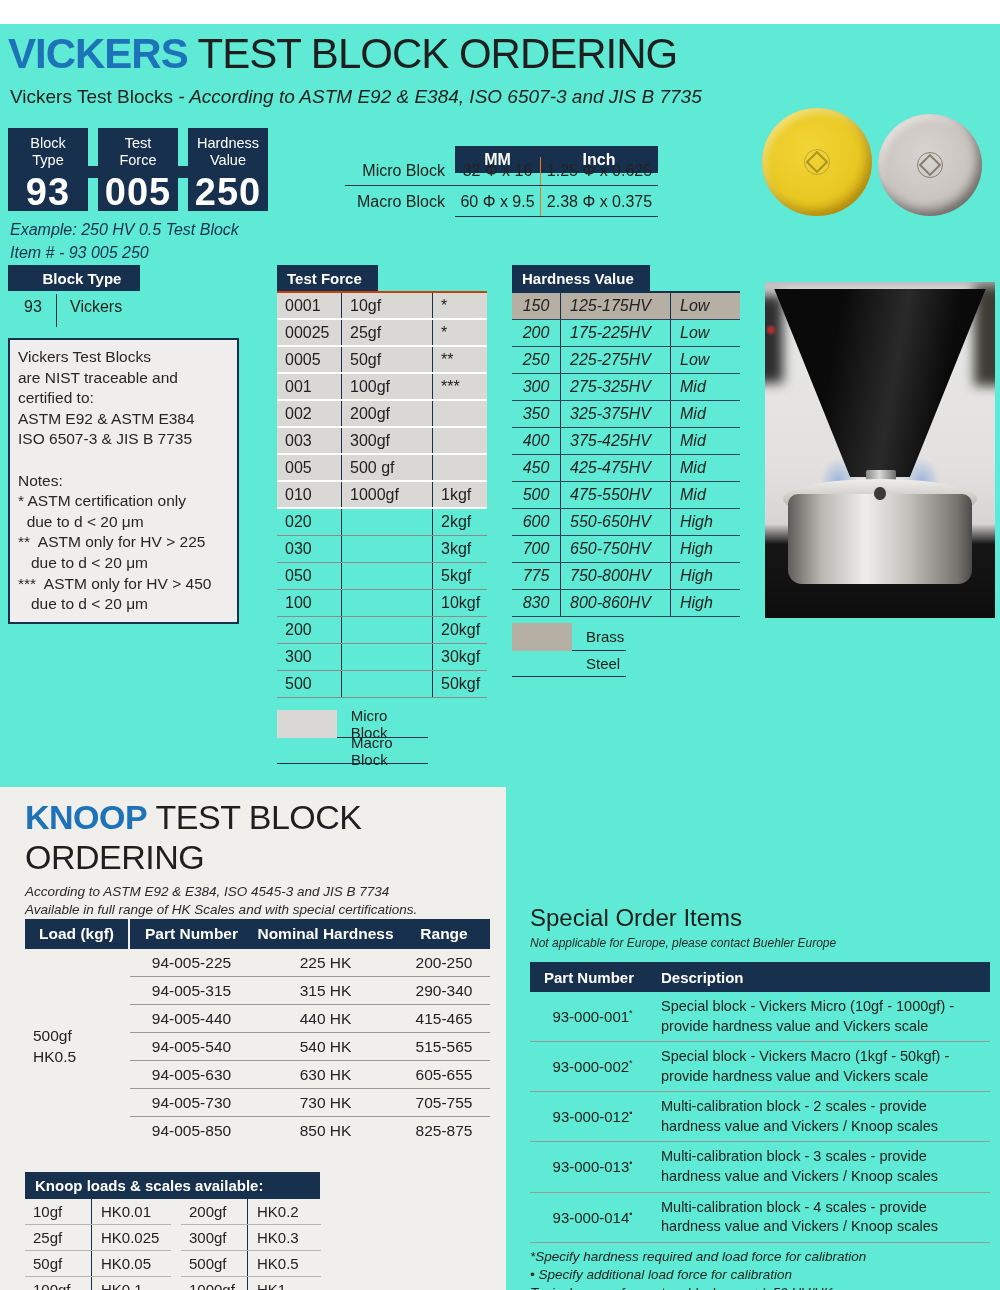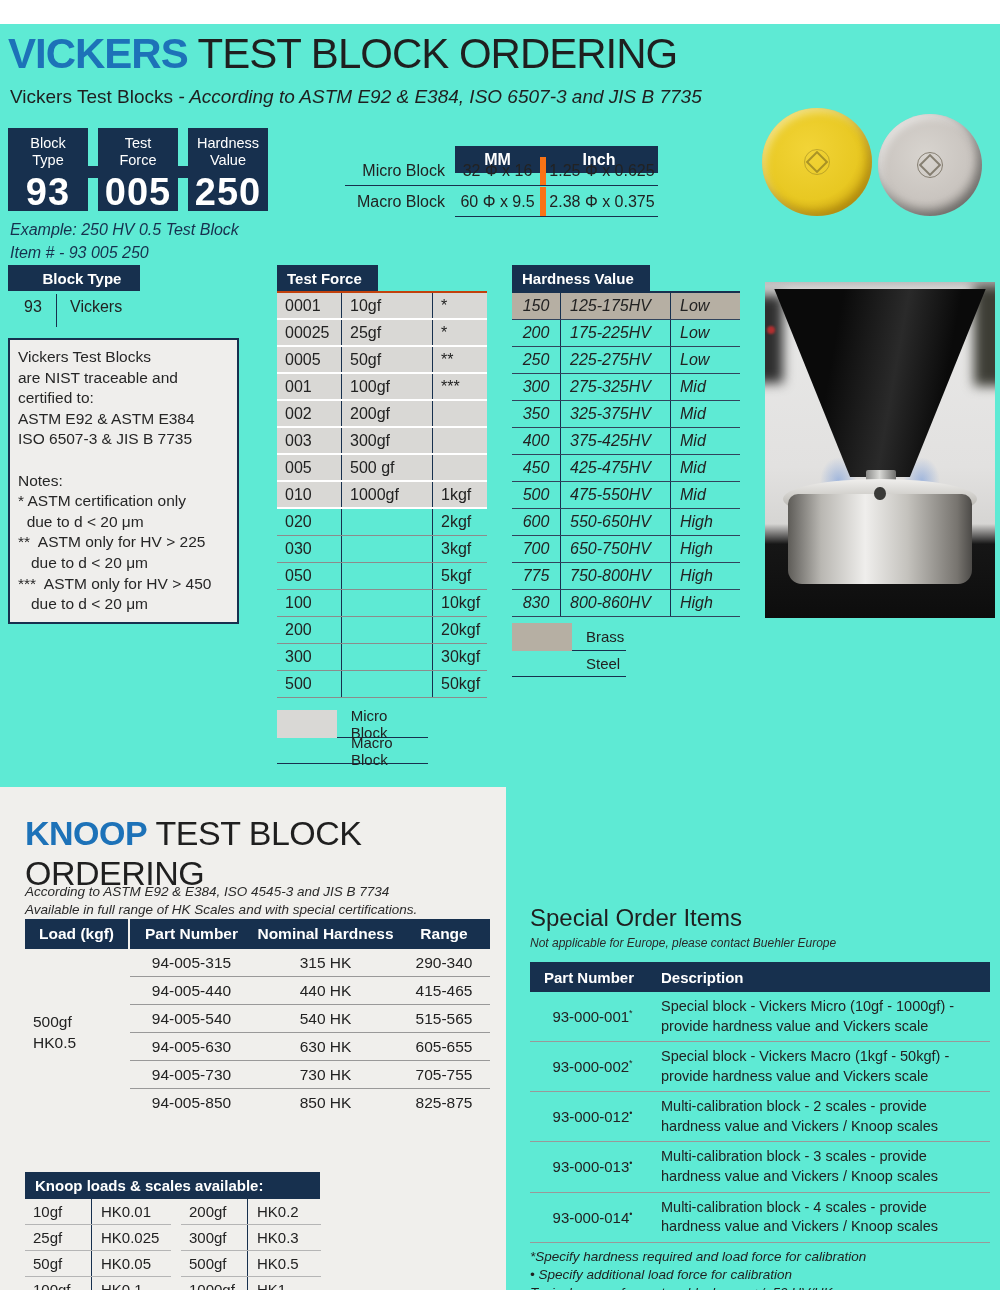--- a/index.html
+++ b/index.html
@@ -24,21 +24,21 @@
 
   
   .size-table { width:313px; font-size:16px; color:#222; }
   .size-head { position:absolute; left:110px; top:16px; width:203px; height:27px; background:#17304e; color:#fff; font-weight:700; display:flex; }
   .size-head span { display:flex; align-items:center; justify-content:center; }
   .size-head .h-mm { width:85px; }
   .size-head .h-inch { flex:1; }
   .size-row { position:absolute; left:0; width:313px; height:29px; display:flex; align-items:center; }
   .size-row .s-lbl { width:110px; text-align:right; padding-right:10px; }
   .size-row .s-mm { width:85px; text-align:center; }
-  .size-row .s-inch { flex:1; text-align:left; border-left:6px solid #f97316; height:100%; display:flex; align-items:center; justify-content:center; }
+  .size-row .s-inch { flex:1; text-align:left; border-left:1px solid #f97316; height:100%; display:flex; align-items:center; justify-content:center; }
   .size-mid { border-bottom:1px solid #17304e; }
   .size-bot { position:absolute; left:110px; width:203px; height:1px; background:#17304e; }
 
   
   .disc { position:absolute; border-radius:50%; }
   .disc-gold { background:radial-gradient(circle at 42% 38%, #f2d437 0%, #e8c822 55%, #d7af14 78%, #b88d0e 96%); box-shadow:inset -4px -5px 10px rgba(120,85,0,.45), inset 3px 4px 8px rgba(255,255,240,.5); }
   .disc-steel { background:radial-gradient(circle at 45% 40%, #d8d4cf 0%, #c9c4bf 55%, #a9a49e 80%, #6e6a66 97%); box-shadow:inset -4px -5px 10px rgba(40,40,40,.5), inset 3px 4px 8px rgba(255,255,255,.6); }
   .indent-mark { position:absolute; width:16px; height:16px; border:2px solid rgba(100,85,25,.5); transform:rotate(45deg); }
   .indent-ring { position:absolute; width:26px; height:26px; border:1.5px solid rgba(100,85,25,.35); border-radius:50%; }
   .indent-mark.steel, .indent-ring.steel { border-color:rgba(70,60,40,.55); }
@@ -379,37 +379,42 @@
     <div class="ph-glow" style="left:24%;"></div>
     <div class="ph-glow" style="left:60%;"></div>
     <div class="ph-cone"></div>
     <div class="ph-tip"></div>
     <div class="ph-block-top"></div>
     <div class="ph-block"></div>
     <div class="ph-dot"></div>
   </div>
 
   <div class="abs knoop-panel" style="left:0; top:763px; width:506px; height:527px;">
-    <div class="abs knoop-title" style="left:25px; top:26px;">
+    <div class="abs knoop-title" style="left:25px; top:10px;">
       <span class="accent">KNOOP</span><span> TEST BLOCK</span><br><span>ORDERING</span>
     </div>
     <div class="abs knoop-sub" style="left:25px; top:96px;">According to ASTM E92 &amp; E384, ISO 4545-3 and JIS B 7734</div>
     <div class="abs knoop-sub" style="left:25px; top:114px;">Available in full range of HK Scales and with special certifications.</div>
 
     <div class="abs k-table" style="left:25px; top:132px;">
       <div class="k-head">
         <span class="kh-load">Load (kgf)</span>
         <span class="kh-part">Part Number</span>
         <span class="kh-hard">Nominal Hardness</span>
         <span class="kh-range">Range</span>
       </div>
       <div class="k-body">
         <div class="k-load-cell">500gf
 HK0.5</div>
         <div class="k-rows">
+          <div class="k-row">
+              <span class="kr-part">94-005-225</span>
+              <span class="kr-hard">225 HK</span>
+              <span class="kr-range">200-250</span>
+            </div>
           <div class="k-row">
               <span class="kr-part">94-005-315</span>
               <span class="kr-hard">315 HK</span>
               <span class="kr-range">290-340</span>
             </div>
           <div class="k-row">
               <span class="kr-part">94-005-440</span>
               <span class="kr-hard">440 HK</span>
               <span class="kr-range">415-465</span>
             </div>

